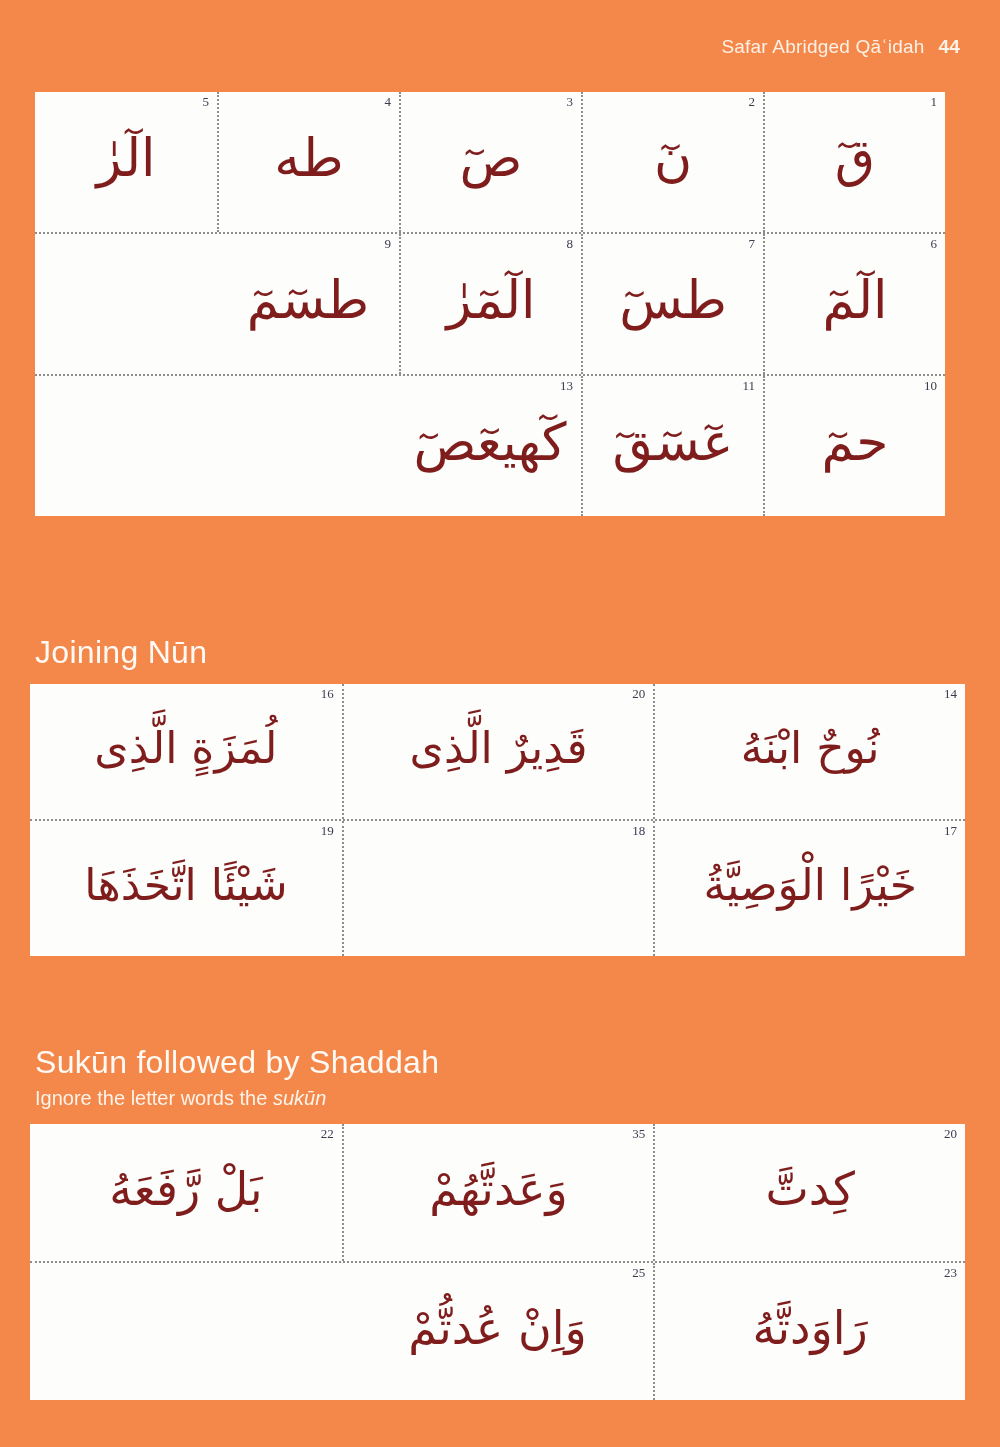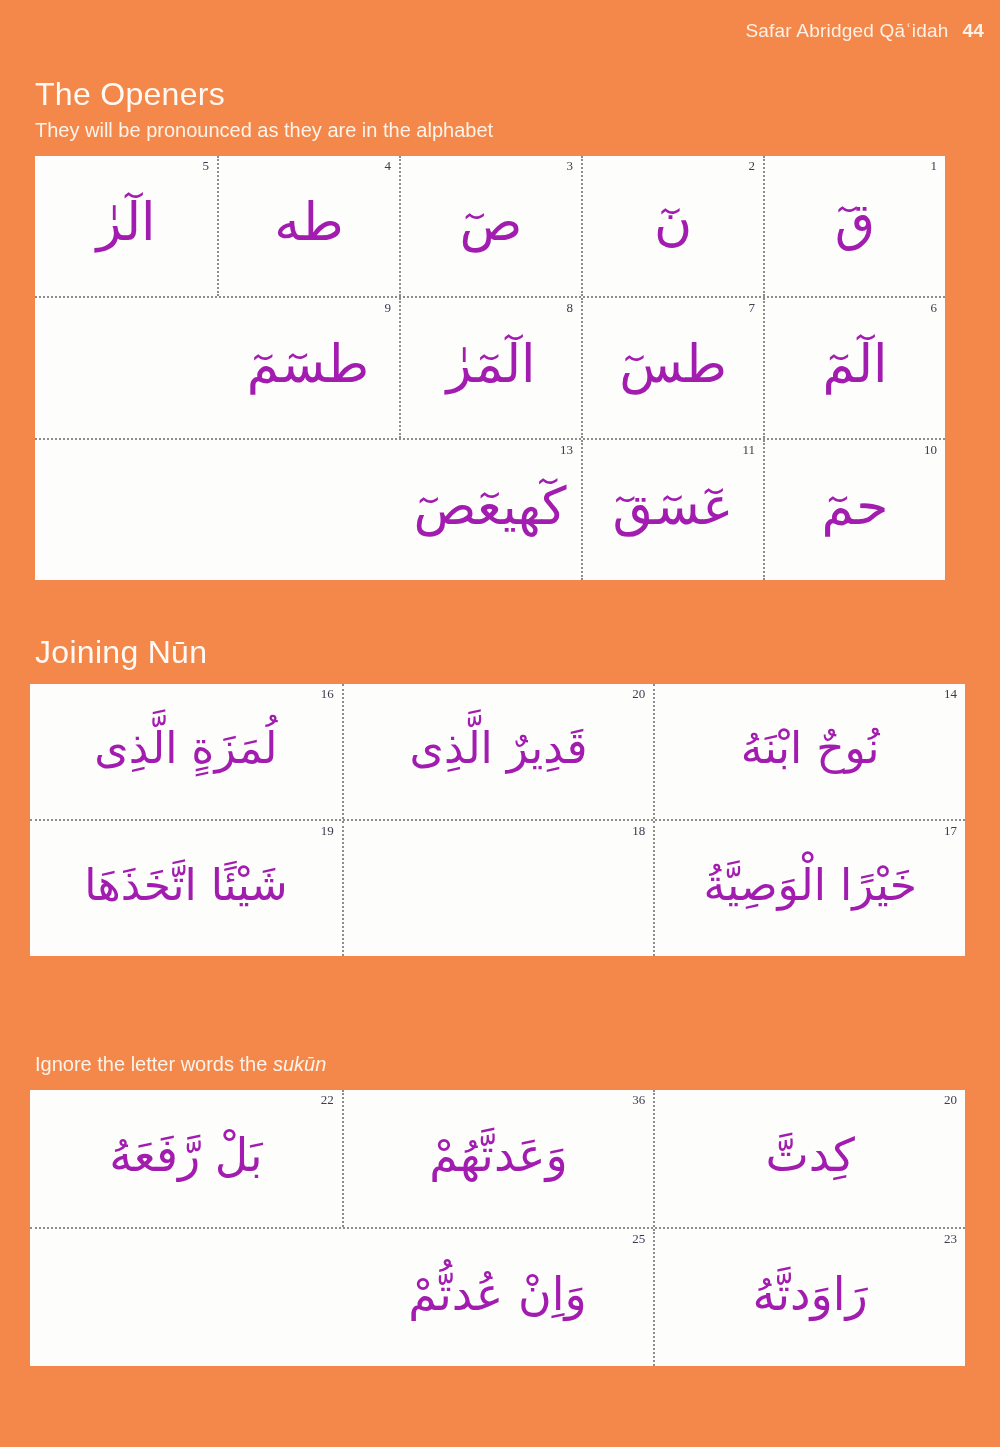--- a/index.html
+++ b/index.html
@@ -12,29 +12,29 @@
     background: #f3884a;
     font-family: "Liberation Sans", sans-serif;
     overflow: hidden;
     position: relative;
   }
 
   
   .page-header {
     position: absolute;
     top: 20px;
-    right: 16px;
+    right: 40px;
     display: flex;
     align-items: baseline;
     gap: 14px;
     color: #fdf1e6;
     font-size: 19px;
     letter-spacing: .2px;
   }
-  .page-header .page-number { font-weight: 700; font-size: 19px; }
+  .page-header .page-number { font-weight: 700; font-size: 19px; margin-top: 16px; }
 
   
   .section { position: absolute; left: 0; width: 1000px; }
   .section-head { padding-left: 35px; }
   .section-title {
     color: #fffaf5;
     font-size: 32px;
     font-weight: 400;
     letter-spacing: .3px;
     line-height: 1.05;
@@ -76,21 +76,21 @@
     top: 2px;
     right: 8px;
     font-size: 13px;
     color: #3b3b52;
     font-family: "Liberation Serif", serif;
     line-height: 1.2;
   }
   .cell-text {
     direction: rtl;
     font-family: "DejaVu Sans", sans-serif;
-    color: #a21caf;
+    color: #7f1d1d;
     line-height: 1.15;
     white-space: nowrap;
     transform: translateY(-3px);
   }
 
   
   #section-openers { top: 78px; }
   #grid-openers { margin-left: 35px; width: 910px; }
   #grid-openers .grid-row { height: 140px; }
   #grid-openers .grid-cell { width: 20%; }
@@ -112,24 +112,20 @@
 </style>
 </head>
 <body>
 
 <div class="page-header">
   <span>Safar Abridged Qāʿidah</span>
   <span class="page-number">44</span>
 </div>
 
 <section id="section-openers" class="section">
-  <div class="section-head">
-    <h2 class="section-title">The Openers</h2>
-    <p class="section-subtitle"><span>They will be pronounced as they are in the alphabet</span></p>
-  </div>
   <div id="grid-openers" class="grid">
       <div class="grid-row">
         <div class="grid-cell">
           <span class="cell-num">1</span>
           <span class="cell-text" lang="ar">قٓ</span>
         </div>
         <div class="grid-cell">
           <span class="cell-num">2</span>
           <span class="cell-text" lang="ar">نٓ</span>
         </div>
@@ -211,30 +207,31 @@
         <div class="grid-cell">
           <span class="cell-num">19</span>
           <span class="cell-text" lang="ar">شَيْئًا اتَّخَذَهَا</span>
         </div>
       </div>
     </div>
 </section>
 
 <section id="section-sukun-shaddah" class="section">
   <div class="section-head">
+    <h2 class="section-title">Sukūn followed by Shaddah</h2>
     <p class="section-subtitle"><span>Ignore the letter words the </span><em>sukūn</em></p>
   </div>
   <div id="grid-sukun-shaddah" class="grid">
       <div class="grid-row">
         <div class="grid-cell">
           <span class="cell-num">20</span>
           <span class="cell-text" lang="ar">كِدتَّ</span>
         </div>
         <div class="grid-cell">
-          <span class="cell-num">36</span>
+          <span class="cell-num">35</span>
           <span class="cell-text" lang="ar">وَعَدتَّهُمْ</span>
         </div>
         <div class="grid-cell">
           <span class="cell-num">22</span>
           <span class="cell-text" lang="ar">بَلْ رَّفَعَهُ</span>
         </div>
       </div>
       <div class="grid-row">
         <div class="grid-cell">
           <span class="cell-num">23</span>

